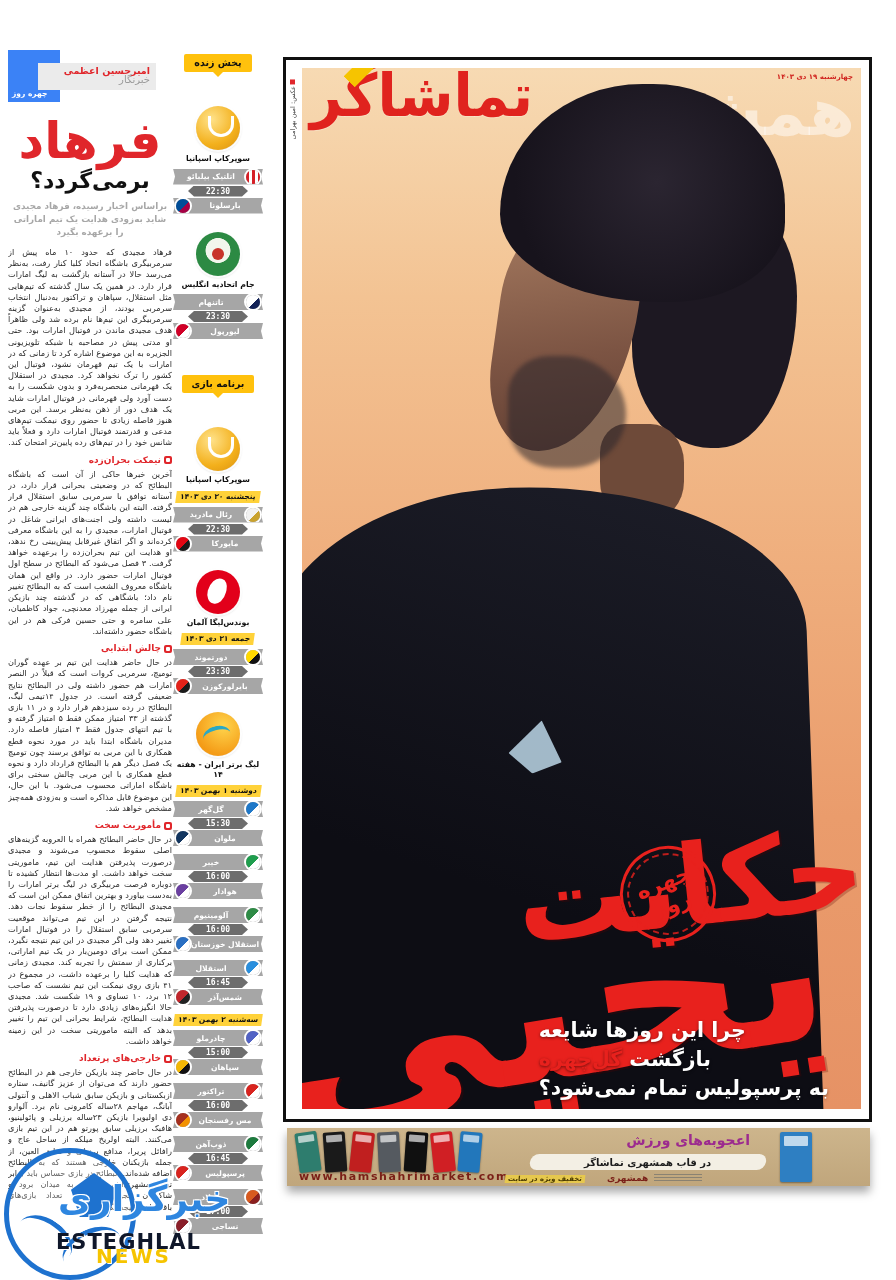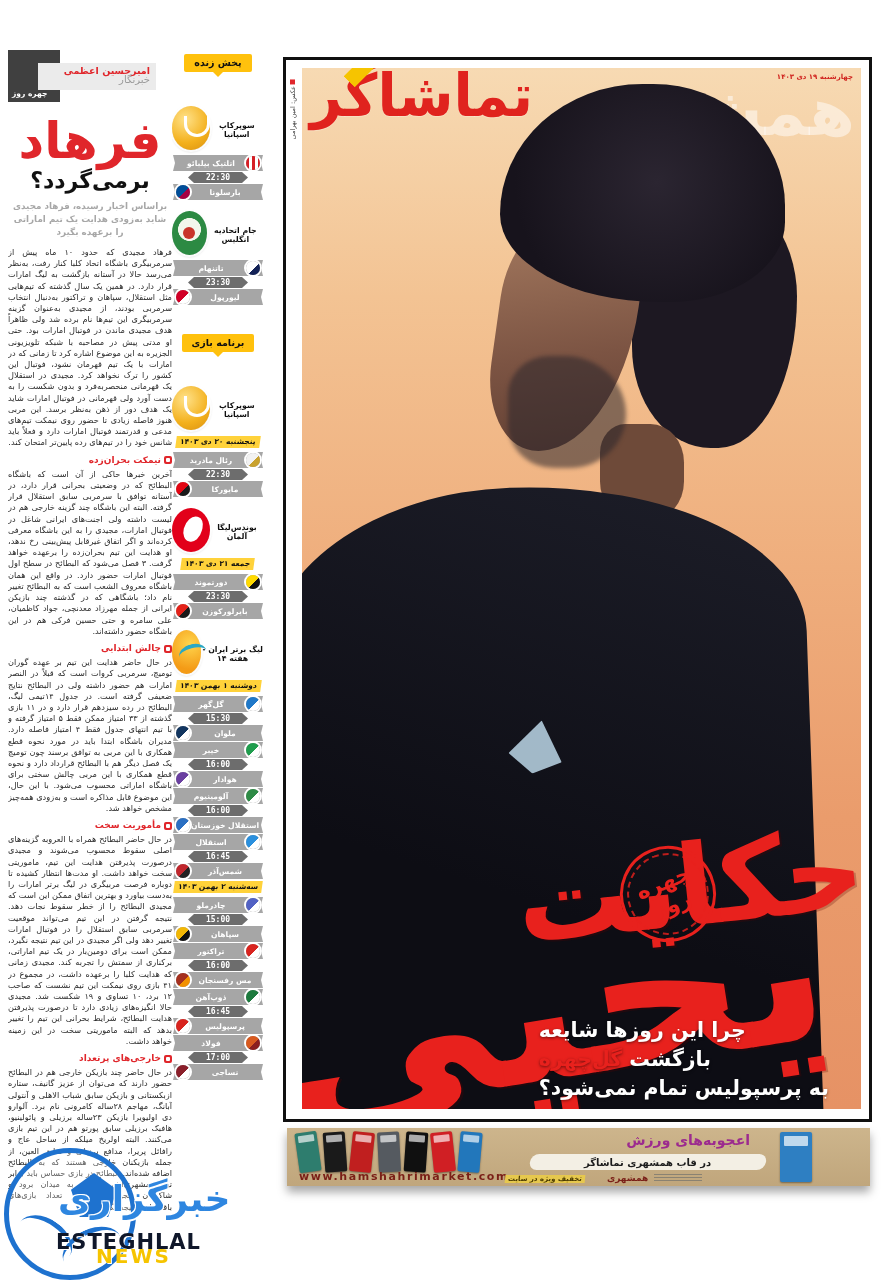--- a/index.html
+++ b/index.html
@@ -2,52 +2,52 @@
 <html lang="fa"><head>
 <meta charset="utf-8">
 <style>
   html,body{margin:0;padding:0;background:#e8e8e8;}
   *{box-sizing:border-box;font-family:"DejaVu Sans",sans-serif;}
   #page{position:relative;width:896px;height:1280px;margin:0 auto;background:#fff;overflow:hidden;}
 
   
   #left-col{position:absolute;left:8px;top:50px;width:164px;height:1230px;overflow:hidden;direction:rtl;}
   .byline{position:relative;height:58px;}
-  .red-sq{position:absolute;left:0;top:0;width:52px;height:52px;background:#404040;z-index:1;}
+  .red-sq{position:absolute;left:0;top:0;width:52px;height:52px;background:#3b82f6;z-index:1;}
   .kicker{position:absolute;left:4px;bottom:4px;color:#fff;font-size:7.5px;font-weight:bold;white-space:nowrap;}
   .author-bar{position:absolute;left:30px;top:13px;width:118px;height:27px;background:#ebebeb;z-index:2;padding:2px 6px 0 0;}
   .author{display:block;color:#e0262b;font-size:9.5px;font-weight:bold;line-height:11px;}
   .role{display:block;color:#9a9a9a;font-size:10px;line-height:8px;}
   #headline{margin:6px 0 0;color:#e0262b;font-size:50px;line-height:54px;font-weight:bold;text-align:center;letter-spacing:-1px;}
   #headline2{margin:0 0 6px;color:#111;font-size:22px;line-height:26px;font-weight:bold;text-align:center;}
   .lede{margin:2px 4px 8px;color:#a7a7a7;font-size:8.8px;line-height:13px;text-align:center;font-weight:bold;}
   #article-body{font-size:8.2px;line-height:11.2px;color:#2b2b2b;text-align:justify;}
   #article-body p{margin:0 0 6px;}
   .sec-h{display:flex;align-items:center;gap:3px;margin:4px 0 3px;color:#e0262b;font-size:9px;font-weight:bold;}
   .h-box{display:inline-block;width:8px;height:8px;background:#e0262b;border-radius:2px;flex:none;position:relative;}
   .h-box::after{content:"";position:absolute;left:2px;top:2px;width:4px;height:4px;background:#fff;border-radius:1px;}
 
   
   #schedule-col{position:absolute;left:172px;top:52px;width:92px;height:1185px;display:flex;flex-direction:column;align-items:center;overflow:hidden;}
   .sbadge{position:relative;background:#ffc10d;color:#111;font-weight:bold;font-size:9.5px;padding:3px 10px 4px;border-radius:2px;margin:2px 0 24px;direction:rtl;white-space:nowrap;}
   .sbadge::after{content:"";position:absolute;left:50%;bottom:-5px;margin-left:-5px;border:5px solid transparent;border-top:5px solid #ffc10d;border-bottom:none;}
   .sbadge.extra-top{margin-top:28px;}
-  .league{display:flex;flex-direction:row;align-items:center;margin:10px 0 5px;}
+  .league{display:flex;flex-direction:column;align-items:center;margin:10px 0 5px;}
   .lg{width:44px;height:44px;border-radius:50%;position:relative;box-shadow:0 0 0 2px rgba(255,255,255,.9),0 1px 3px rgba(0,0,0,.35);}
   .lg-supercup{background:radial-gradient(circle at 35% 30%,#ffe28a,#f3b01c 60%,#d98f0f);}
   .lg-supercup::after{content:"";position:absolute;left:12px;top:10px;width:20px;height:18px;border:3px solid #fff;border-top:none;border-radius:0 0 14px 14px;}
   .lg-carabao{background:radial-gradient(circle at 50% 42%,#f2f6ec 0 36%,#2c8a43 38%);}
   .lg-carabao::after{content:"";position:absolute;left:50%;top:50%;width:12px;height:12px;margin:-6px 0 0 -6px;background:#c8342a;border-radius:50%;}
   .lg-bundesliga{background:#e2001a;}
   .lg-bundesliga::after{content:"";position:absolute;left:12px;top:8px;width:18px;height:26px;background:#fff;border-radius:60% 40% 55% 45%;transform:rotate(14deg);}
   .lg-iran{background:radial-gradient(circle at 62% 32%,#ffd54d,#f49b16 72%);}
   .lg-iran::after{content:"";position:absolute;left:7px;top:14px;width:28px;height:16px;border-radius:50%;border-top:4px solid #2aa8c4;transform:rotate(-14deg);}
   .league-label{font-size:7.8px;font-weight:bold;color:#111;margin-top:4px;direction:rtl;text-align:center;line-height:9.5px;max-width:88px;}
   .datechip{background:#ffd23a;color:#111;font-size:7.5px;font-weight:bold;padding:1px 4px 2px;margin:1px 0 4px;transform:skewX(-8deg);direction:rtl;white-space:nowrap;}
-  .fx{width:90px;margin-bottom:0;flex:none;}
+  .fx{width:90px;margin-bottom:7px;flex:none;}
   .fx-bar{height:16px;background:#a6a6a6;display:flex;align-items:center;justify-content:space-between;padding:0 3px;margin-bottom:1px;clip-path:polygon(0 0,100% 0,calc(100% - 2px) 50%,100% 100%,0 100%,2px 50%);}
   .fx-name{flex:1;font-size:7.6px;font-weight:bold;color:#fff;direction:rtl;text-align:center;white-space:nowrap;overflow:hidden;}
   .tlogo{width:14px;height:14px;border-radius:50%;box-shadow:0 0 0 2px #fff,0 1px 2px rgba(0,0,0,.4);flex:none;}
   .fx-time{height:11px;width:60px;margin:0 auto 1px;background:#6d6d6d;color:#fff;font-family:"DejaVu Sans Mono",monospace;font-size:8px;font-weight:bold;display:flex;align-items:center;justify-content:center;clip-path:polygon(6px 0,calc(100% - 6px) 0,100% 50%,calc(100% - 6px) 100%,6px 100%,0 50%);}
 
   
   #photo-frame{position:absolute;left:283px;top:57px;width:589px;height:1065px;margin:0;border:3px solid #101010;background:#fff;padding:8px 8px 10px 16px;}
   .credit{position:absolute;left:3px;top:16px;writing-mode:vertical-rl;transform:rotate(180deg);font-size:6.5px;color:#444;direction:rtl;}
   .credit-dot{display:inline-block;width:5px;height:5px;background:#e0262b;margin:0 0 3px 0;}
   .photo{position:relative;width:100%;height:100%;overflow:hidden;background:linear-gradient(180deg,#f7dab3 0%,#f3c393 22%,#efae7d 48%,#ea9c6c 72%,#e69265 100%);}

